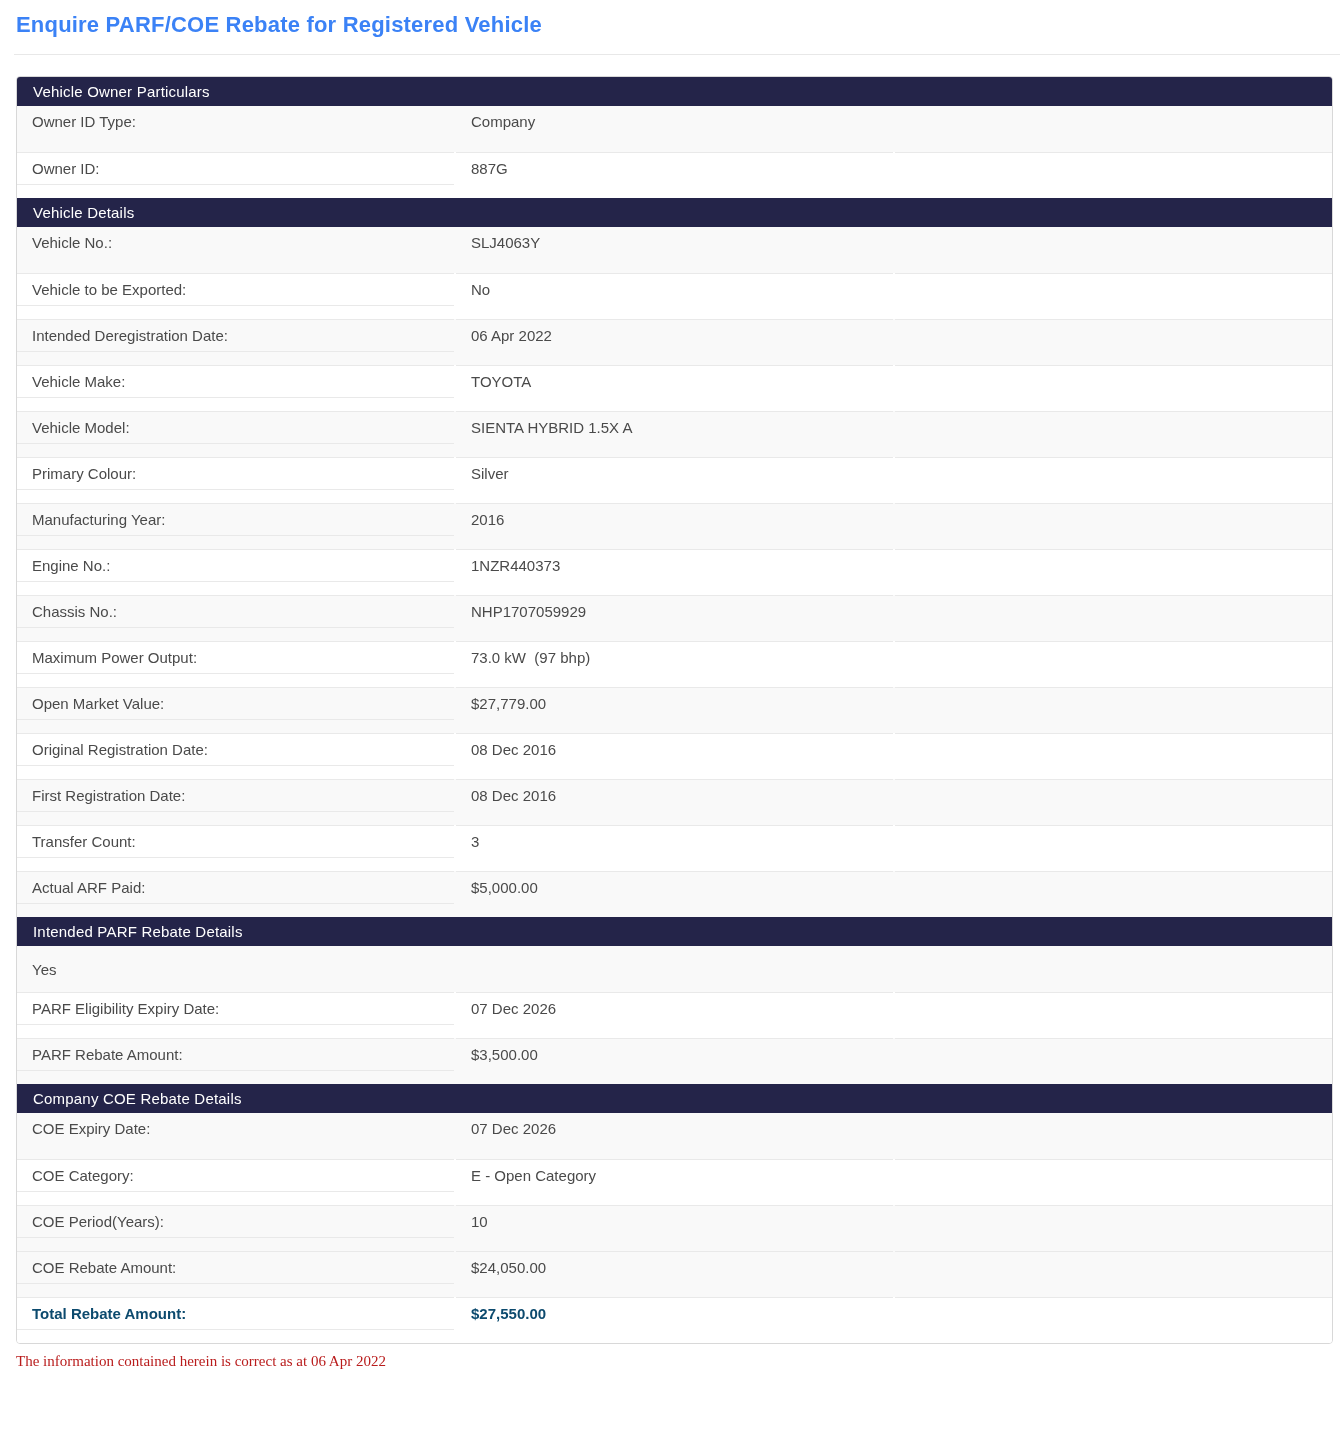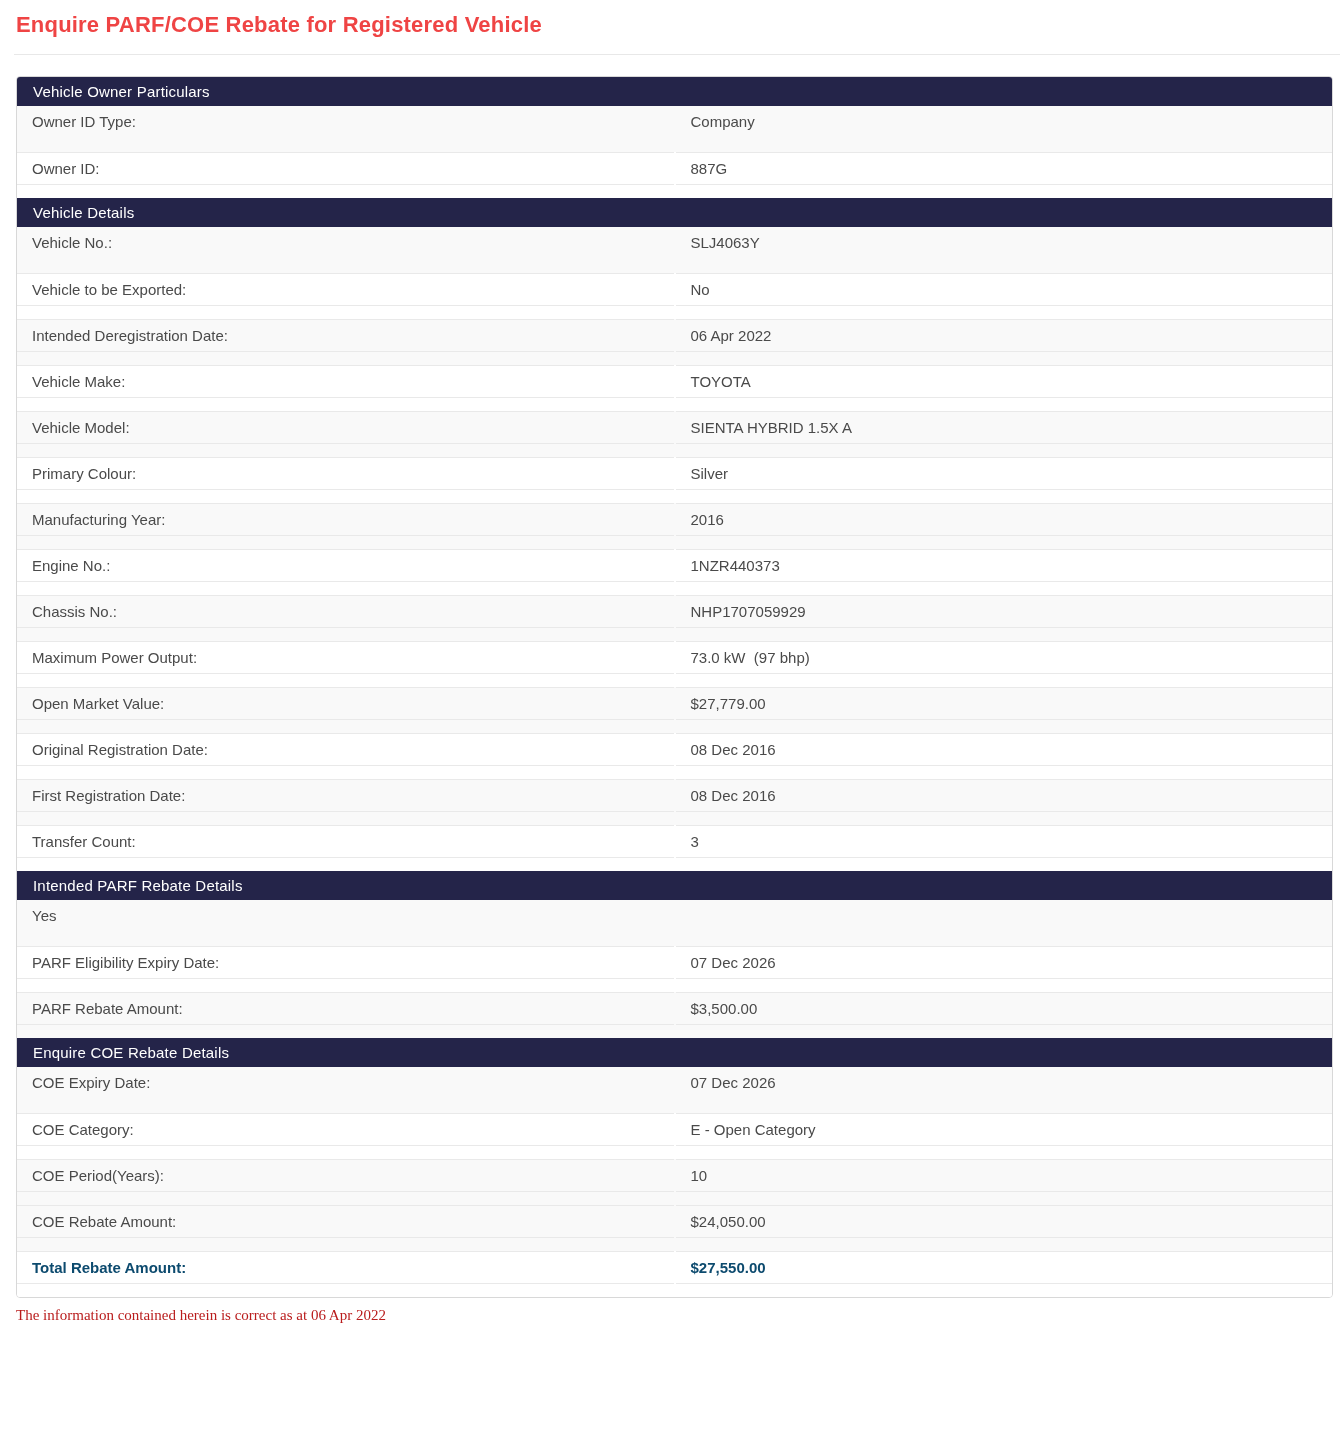--- a/index.html
+++ b/index.html
@@ -14,21 +14,21 @@
     height: 1437px;
     overflow: hidden;
     font-family: "Liberation Sans", sans-serif;
     color: #4a4a4a;
   }
   .page-title {
     margin: 12px 16px 0 16px;
     font-size: 22px;
     line-height: 26px;
     font-weight: 600;
-    color: #ef4444;
+    color: #3b82f6;
     letter-spacing: 0.2px;
   }
   hr.divider {
     border: none;
     border-top: 1px solid #e8e8e8;
     margin: 16px 0 0 14px;
     height: 0;
   }
   .panel {
     margin: 21px 7px 0 16px;
@@ -43,21 +43,21 @@
     height: 29px;
     display: flex;
     align-items: center;
     padding: 6px 16px;
     font-size: 15px;
     font-weight: 500;
     letter-spacing: 0.2px;
   }
   .row {
     display: grid;
-    grid-template-columns: repeat(2, 1fr);
+    grid-template-columns: repeat(3, 1fr);
     column-gap: 2px;
     height: 46px;
     background: #ffffff;
     font-size: 15px;
   }
   .row.alt { background: #f9f9f9; }
   .cell {
     display: flex;
     align-items: center;
     padding: 0 15px;
@@ -177,20 +177,26 @@
       <div class="cell value">08 Dec 2016</div>
       <div class="cell"></div>
       <div class="cell"></div>
     </div>
     <div class="row">
       <div class="cell label">Transfer Count:</div>
       <div class="cell value">3</div>
       <div class="cell"></div>
       <div class="cell"></div>
     </div>
+    <div class="row alt">
+      <div class="cell label">Actual ARF Paid:</div>
+      <div class="cell value">$5,000.00</div>
+      <div class="cell"></div>
+      <div class="cell"></div>
+    </div>
     <div class="section-header">
       <span>Intended PARF Rebate Details</span>
     </div>
     <div class="row alt first">
       <div class="cell value">Yes</div>
       <div class="cell"></div>
       <div class="cell"></div>
     </div>
     <div class="row">
       <div class="cell label">PARF Eligibility Expiry Date:</div>
@@ -198,21 +204,21 @@
       <div class="cell"></div>
       <div class="cell"></div>
     </div>
     <div class="row alt">
       <div class="cell label">PARF Rebate Amount:</div>
       <div class="cell value">$3,500.00</div>
       <div class="cell"></div>
       <div class="cell"></div>
     </div>
     <div class="section-header">
-      <span>Enquire COE Rebate Details</span>
+      <span>Company COE Rebate Details</span>
     </div>
     <div class="row alt first">
       <div class="cell label">COE Expiry Date:</div>
       <div class="cell value">07 Dec 2026</div>
       <div class="cell"></div>
       <div class="cell"></div>
     </div>
     <div class="row">
       <div class="cell label">COE Category:</div>
       <div class="cell value">E - Open Category</div>

